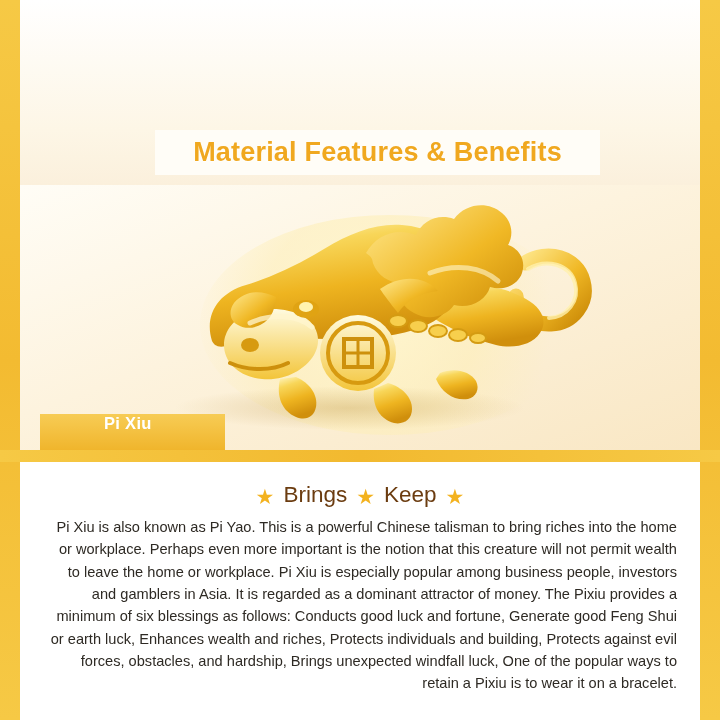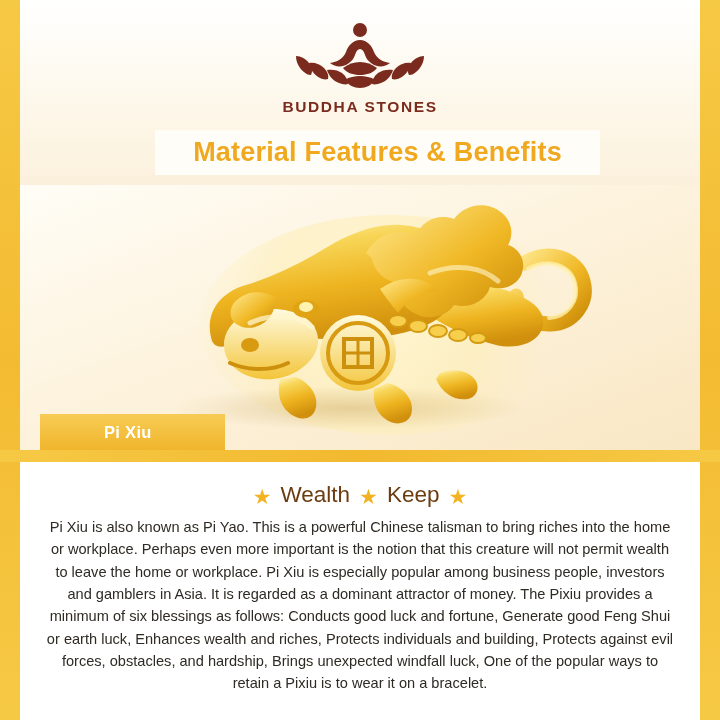--- a/index.html
+++ b/index.html
@@ -105,21 +105,20 @@
     height: 250px;
   }
   .label-tag {
     position: absolute;
     left: 20px;
     bottom: 0;
     width: 185px;
     height: 36px;
     background: linear-gradient(180deg, #f7cc55 0%, #f0b52c 100%);
     display: flex;
-    align-items: center;
   }
   .label-tag .tag-text {
     padding-left: 64px;
     font-size: 16.5px;
     font-weight: bold;
     color: #ffffff;
     letter-spacing: 0.3px;
   }
 
   
@@ -159,59 +158,34 @@
   }
   .benefit-text {
     font-size: 22.5px;
     color: #6b3c10;
     font-weight: normal;
   }
   .body-copy {
     font-size: 14.6px;
     line-height: 1.53;
     color: #2e2a24;
-    text-align: center;
+    text-align: right;
     margin: 1px;
   }
 </style>
 </head>
 <body>
 
 <div class="page">
 
   <div class="edge-bar left"></div>
   <div class="edge-bar right"></div>
 
   <div class="header">
 
-    <div class="logo-wrap">
-      <span class="logo-mark">
-        <svg class="logo-mark" width="150" height="82" viewBox="0 0 150 82" xmlns="http://www.w3.org/2000/svg">
-          <g fill="#7a2b1e">
-
-            <circle cx="75" cy="16" r="7"></circle>
-
-            <path d="M75 26 c-7 0 -12 6 -14 12 c-3 7 -9 10 -16 11 c6 5 14 4 19 0 c3 -2 5 -5 6 -8 c1 -4 3 -6 5 -6 c2 0 4 2 5 6 c1 3 3 6 6 8 c5 4 13 5 19 0 c-7 -1 -13 -4 -16 -11 c-2 -6 -7 -12 -14 -12 z"></path>
-
-            <path d="M58 54 c5 -4 11 -6 17 -6 c6 0 12 2 17 6 c-4 5 -10 7 -17 7 c-7 0 -13 -2 -17 -7 z"></path>
-
-            <path d="M75 62 c-5 -6 -8 -13 -8 -18 c4 2 7 5 8 8 c1 -3 4 -6 8 -8 c0 5 -3 12 -8 18 z" opacity="0.0"></path>
-
-            <path d="M75 74 c-6 0 -12 -3 -15 -8 c4 -3 10 -4 15 -4 c5 0 11 1 15 4 c-3 5 -9 8 -15 8 z"></path>
-            <path d="M54 69 c-6 -2 -10 -7 -12 -13 c5 -1 11 0 15 3 c4 3 6 7 6 11 c-3 1 -6 0 -9 -1 z"></path>
-            <path d="M96 69 c6 -2 10 -7 12 -13 c-5 -1 -11 0 -15 3 c-4 3 -6 7 -6 11 c3 1 6 0 9 -1 z"></path>
-            <path d="M35 64 c-6 -3 -10 -9 -11 -15 c5 -1 11 1 15 5 c3 3 5 7 4 11 c-3 1 -6 0 -8 -1 z"></path>
-            <path d="M115 64 c6 -3 10 -9 11 -15 c-5 -1 -11 1 -15 5 c-3 3 -5 7 -4 11 c3 1 6 0 8 -1 z"></path>
-            <path d="M19 58 c-5 -4 -8 -10 -8 -16 c5 0 10 3 13 7 c3 4 4 8 2 12 c-3 0 -5 -1 -7 -3 z"></path>
-            <path d="M131 58 c5 -4 8 -10 8 -16 c-5 0 -10 3 -13 7 c-3 4 -4 8 -2 12 c3 0 5 -1 7 -3 z"></path>
-          </g>
-        </svg>
-      </span>
-      <div class="brand-name">BUDDHA STONES</div>
-    </div>
 
     <div class="title-band">
       <span class="title-text">Material Features &amp; Benefits</span>
     </div>
   </div>
 
   <div class="hero">
     <div class="hero-glow"></div>
 
     <span>
@@ -294,21 +268,21 @@
     <div class="label-tag">
       <span class="tag-text">Pi Xiu</span>
     </div>
   </div>
 
   <div class="mid-bar"></div>
 
   <div class="content">
     <div class="benefits-row">
       <span class="benefit-star">★</span>
-      <span class="benefit-text">Wealth</span>
+      <span class="benefit-text">Brings</span>
       <span class="benefit-star">★</span>
       <span class="benefit-text">Keep</span>
       <span class="benefit-star">★</span>
     </div>
     <p class="body-copy">Pi Xiu is also known as Pi Yao. This is a powerful Chinese talisman to bring riches into the home or workplace. Perhaps even more important is the notion that this creature will not permit wealth to leave the home or workplace. Pi Xiu is especially popular among business people, investors and gamblers in Asia. It is regarded as a dominant attractor of money. The Pixiu provides a minimum of six blessings as follows: Conducts good luck and fortune, Generate good Feng Shui or earth luck, Enhances wealth and riches, Protects individuals and building, Protects against evil forces, obstacles, and hardship, Brings unexpected windfall luck, One of the popular ways to retain a Pixiu is to wear it on a bracelet.</p>
   </div>
 
 </div>
 
 </body></html>

